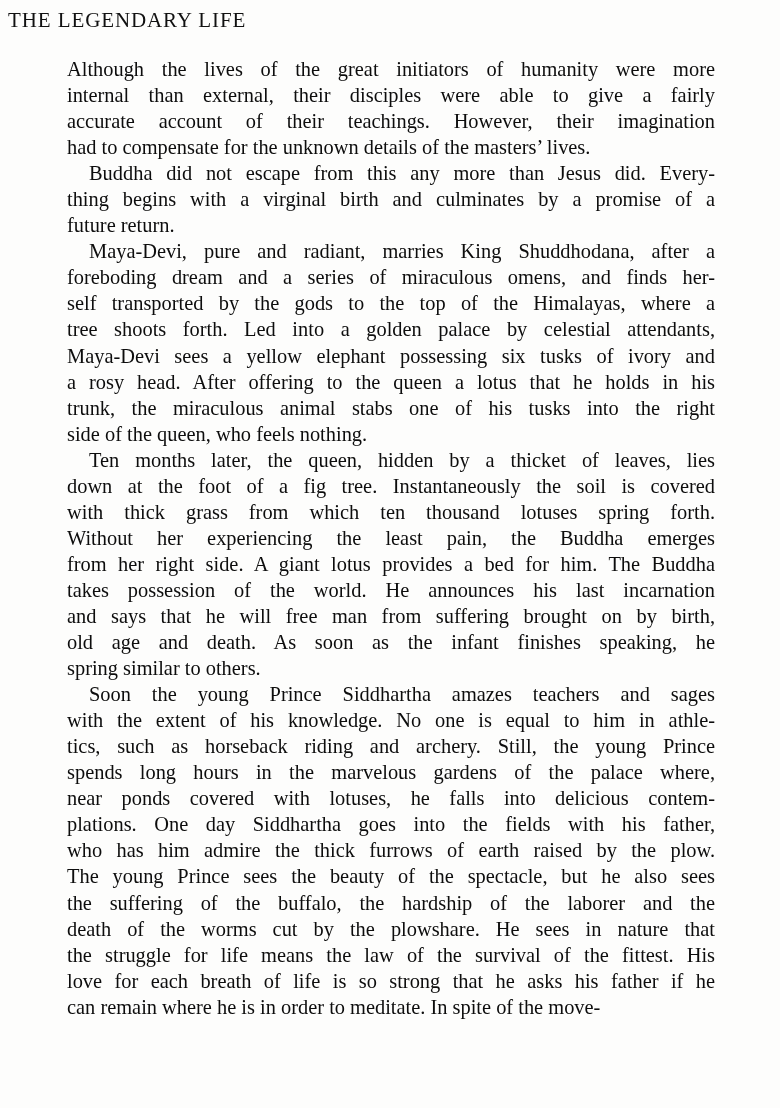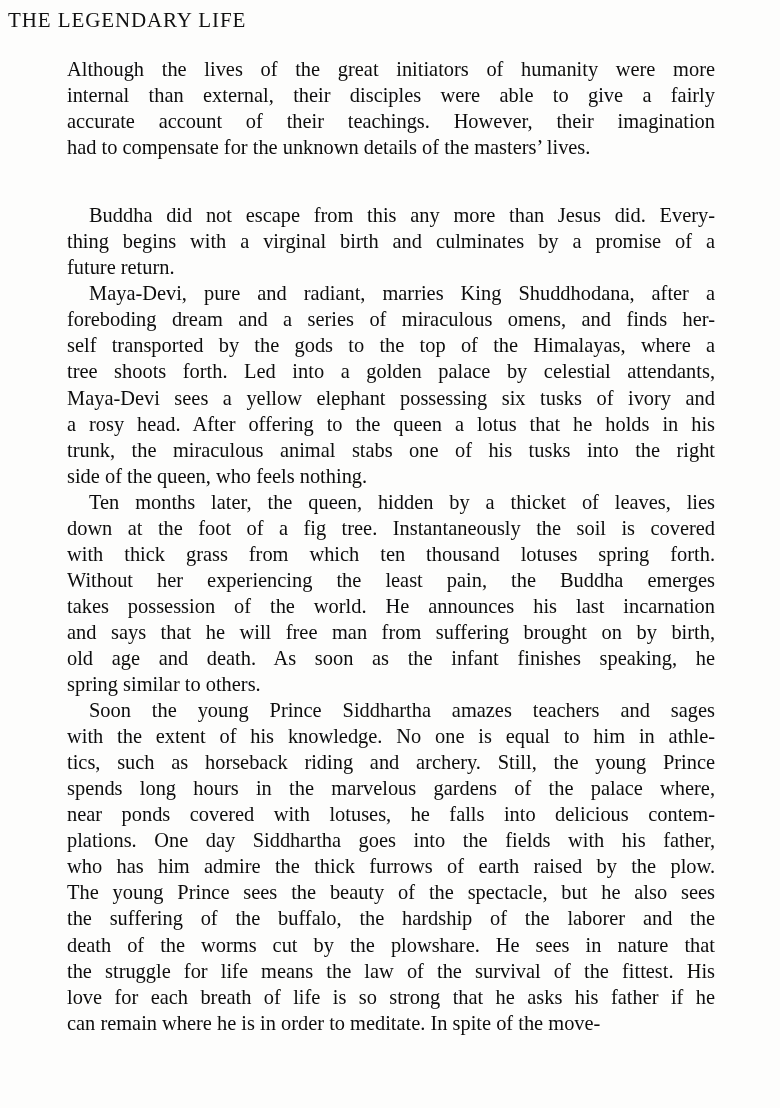--- a/index.html
+++ b/index.html
@@ -67,40 +67,41 @@
 
   <div class="running-head">THE LEGENDARY LIFE</div>
 
   <div class="body-block">
       <p class="para" style="color: rgb(13, 13, 13);">
         <span class="ln j">Although the lives of the great initiators of humanity were more</span>
         <span class="ln j">internal than external, their disciples were able to give a fairly</span>
         <span class="ln j">accurate account of their teachings. However, their imagination</span>
         <span class="ln last">had to compensate for the unknown details of the masters’ lives.</span>
       </p>
-      <p class="para" style="color: rgb(13, 13, 13); margin-top: 42px;">
+      <p class="para" style="color: rgb(13, 13, 13);">
         <span class="ln j"><span class="indent"></span>Buddha did not escape from this any more than Jesus did. Every-</span>
         <span class="ln j">thing begins with a virginal birth and culminates by a promise of a</span>
         <span class="ln last">future return.</span>
       </p>
       <p class="para" style="color: rgb(13, 13, 13);">
         <span class="ln j"><span class="indent"></span>Maya-Devi, pure and radiant, marries King Shuddhodana, after a</span>
         <span class="ln j">foreboding dream and a series of miraculous omens, and finds her-</span>
         <span class="ln j">self transported by the gods to the top of the Himalayas, where a</span>
         <span class="ln j">tree shoots forth. Led into a golden palace by celestial attendants,</span>
         <span class="ln j">Maya-Devi sees a yellow elephant possessing six tusks of ivory and</span>
         <span class="ln j">a rosy head. After offering to the queen a lotus that he holds in his</span>
         <span class="ln j">trunk, the miraculous animal stabs one of his tusks into the right</span>
         <span class="ln last">side of the queen, who feels nothing.</span>
       </p>
       <p class="para" style="color: rgb(13, 13, 13);">
         <span class="ln j"><span class="indent"></span>Ten months later, the queen, hidden by a thicket of leaves, lies</span>
         <span class="ln j">down at the foot of a fig tree. Instantaneously the soil is covered</span>
         <span class="ln j">with thick grass from which ten thousand lotuses spring forth.</span>
         <span class="ln j">Without her experiencing the least pain, the Buddha emerges</span>
+        <span class="ln j">from her right side. A giant lotus provides a bed for him. The Buddha</span>
         <span class="ln j">takes possession of the world. He announces his last incarnation</span>
         <span class="ln j">and says that he will free man from suffering brought on by birth,</span>
         <span class="ln j">old age and death. As soon as the infant finishes speaking, he</span>
         <span class="ln last">spring similar to others.</span>
       </p>
       <p class="para" style="color: rgb(13, 13, 13);">
         <span class="ln j"><span class="indent"></span>Soon the young Prince Siddhartha amazes teachers and sages</span>
         <span class="ln j">with the extent of his knowledge. No one is equal to him in athle-</span>
         <span class="ln j">tics, such as horseback riding and archery. Still, the young Prince</span>
         <span class="ln j">spends long hours in the marvelous gardens of the palace where,</span>

